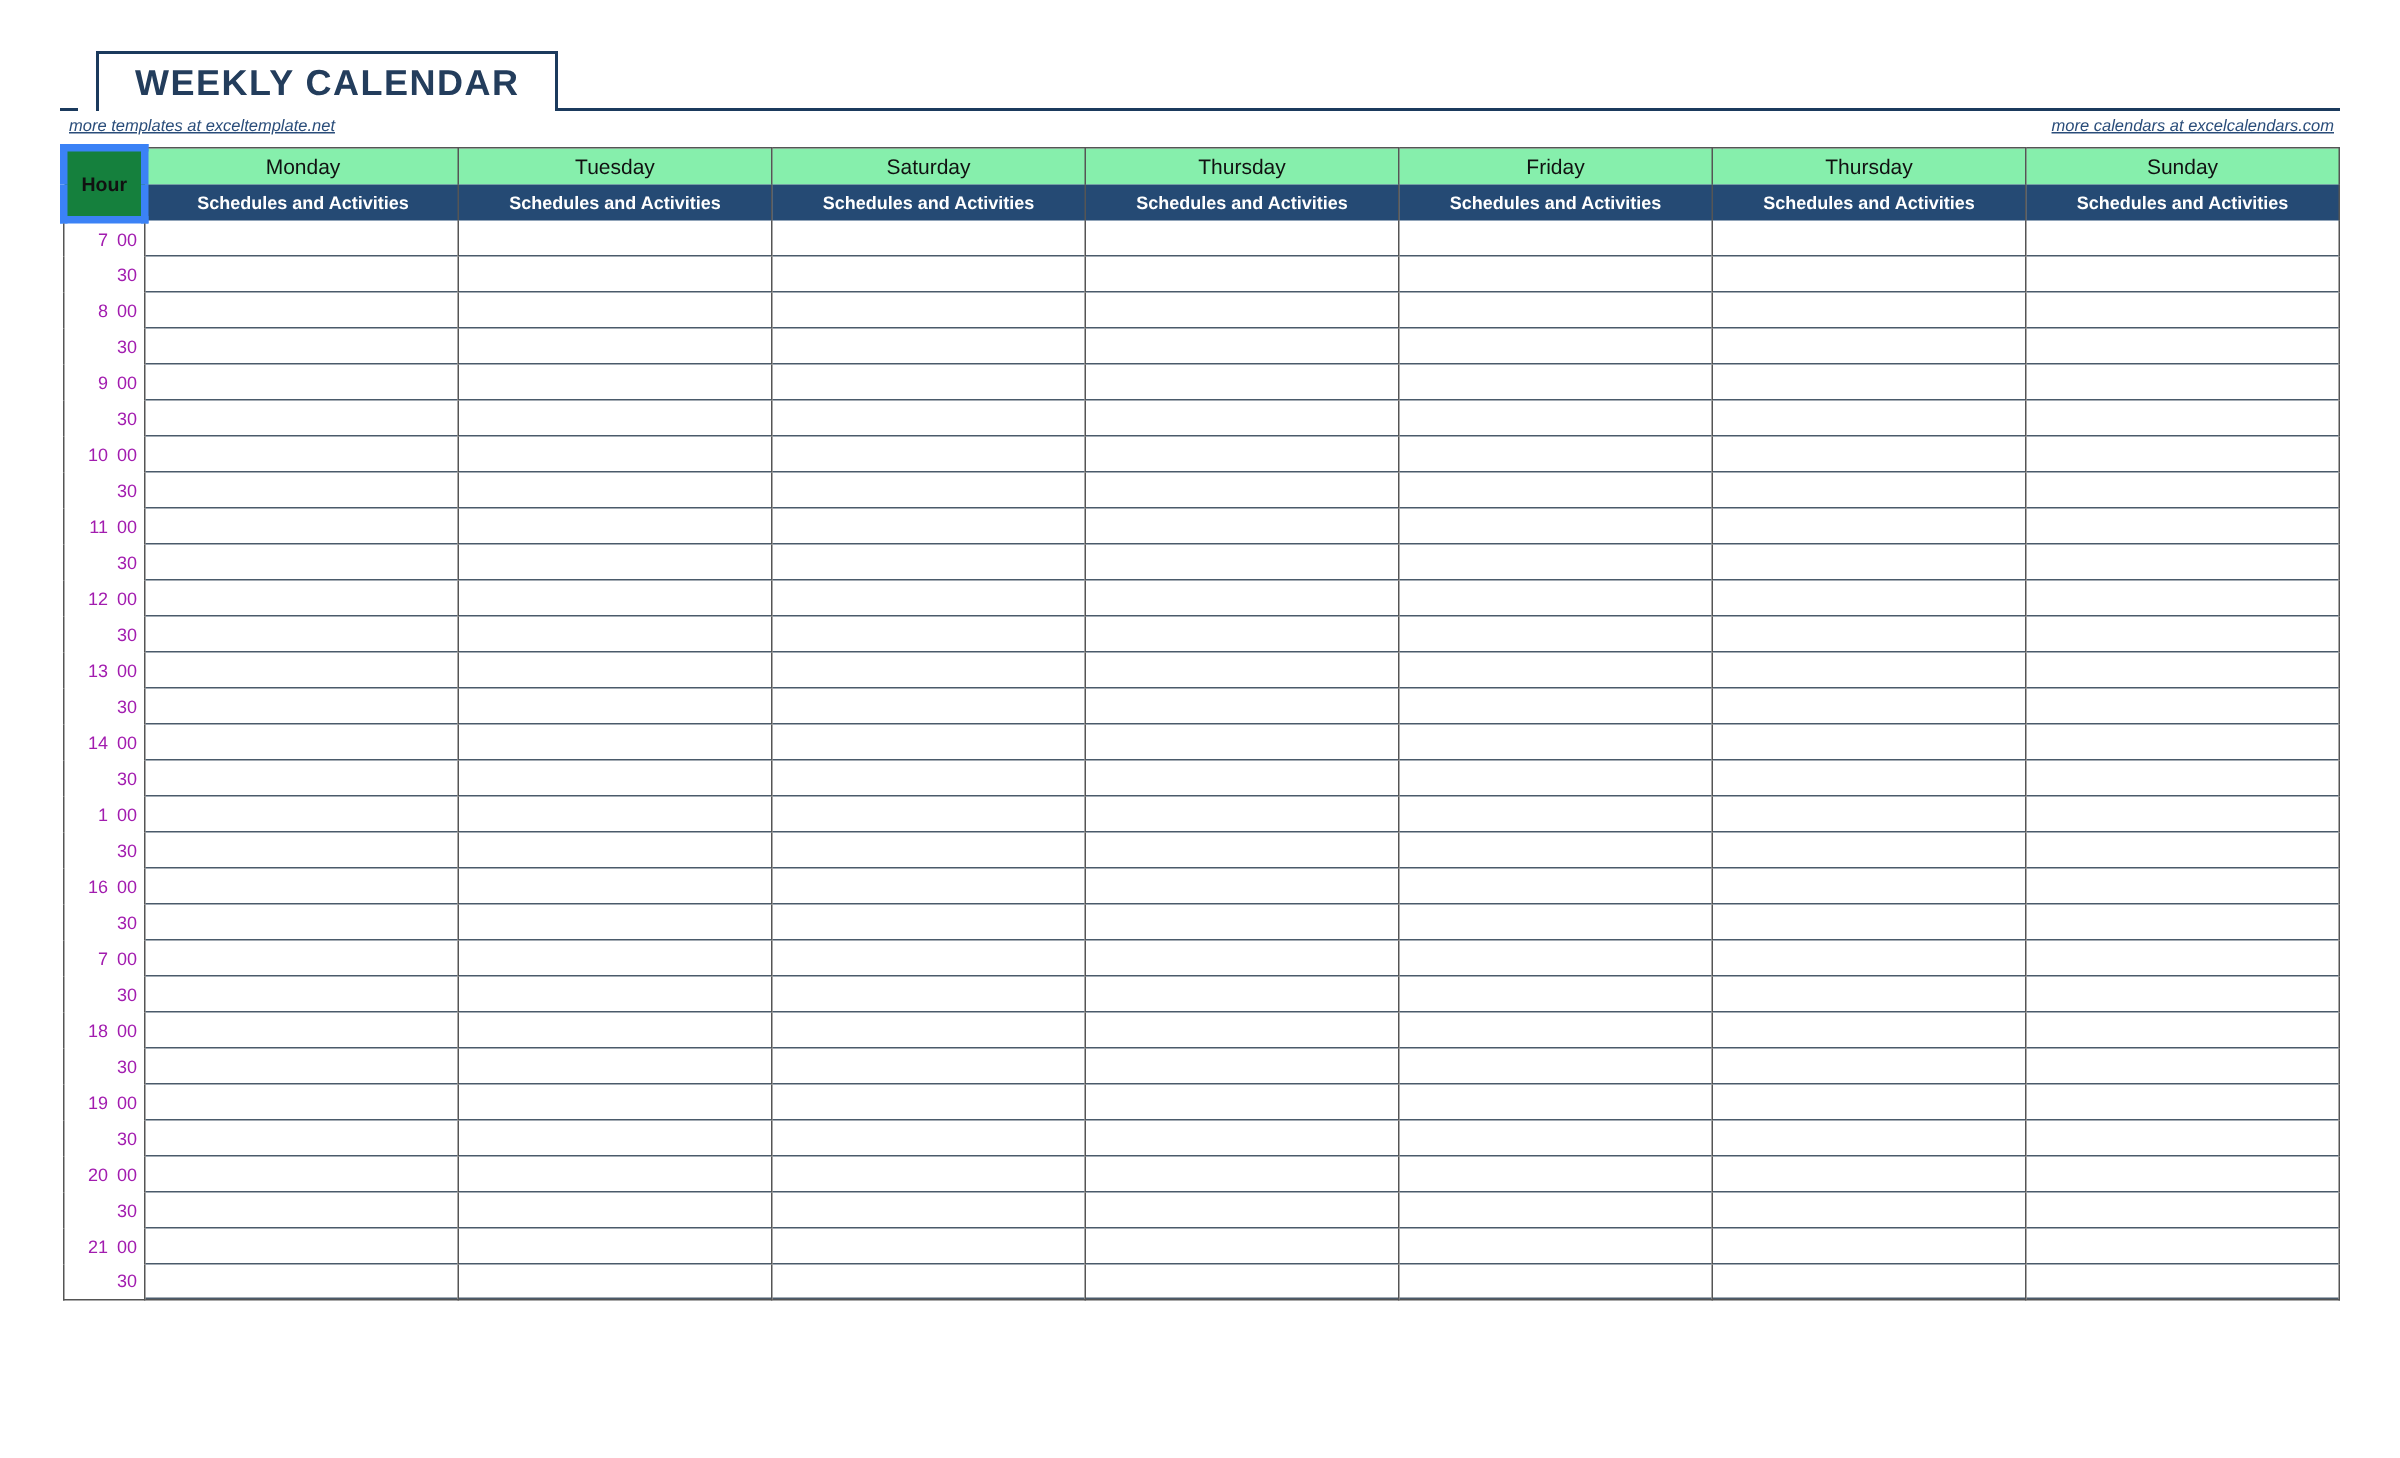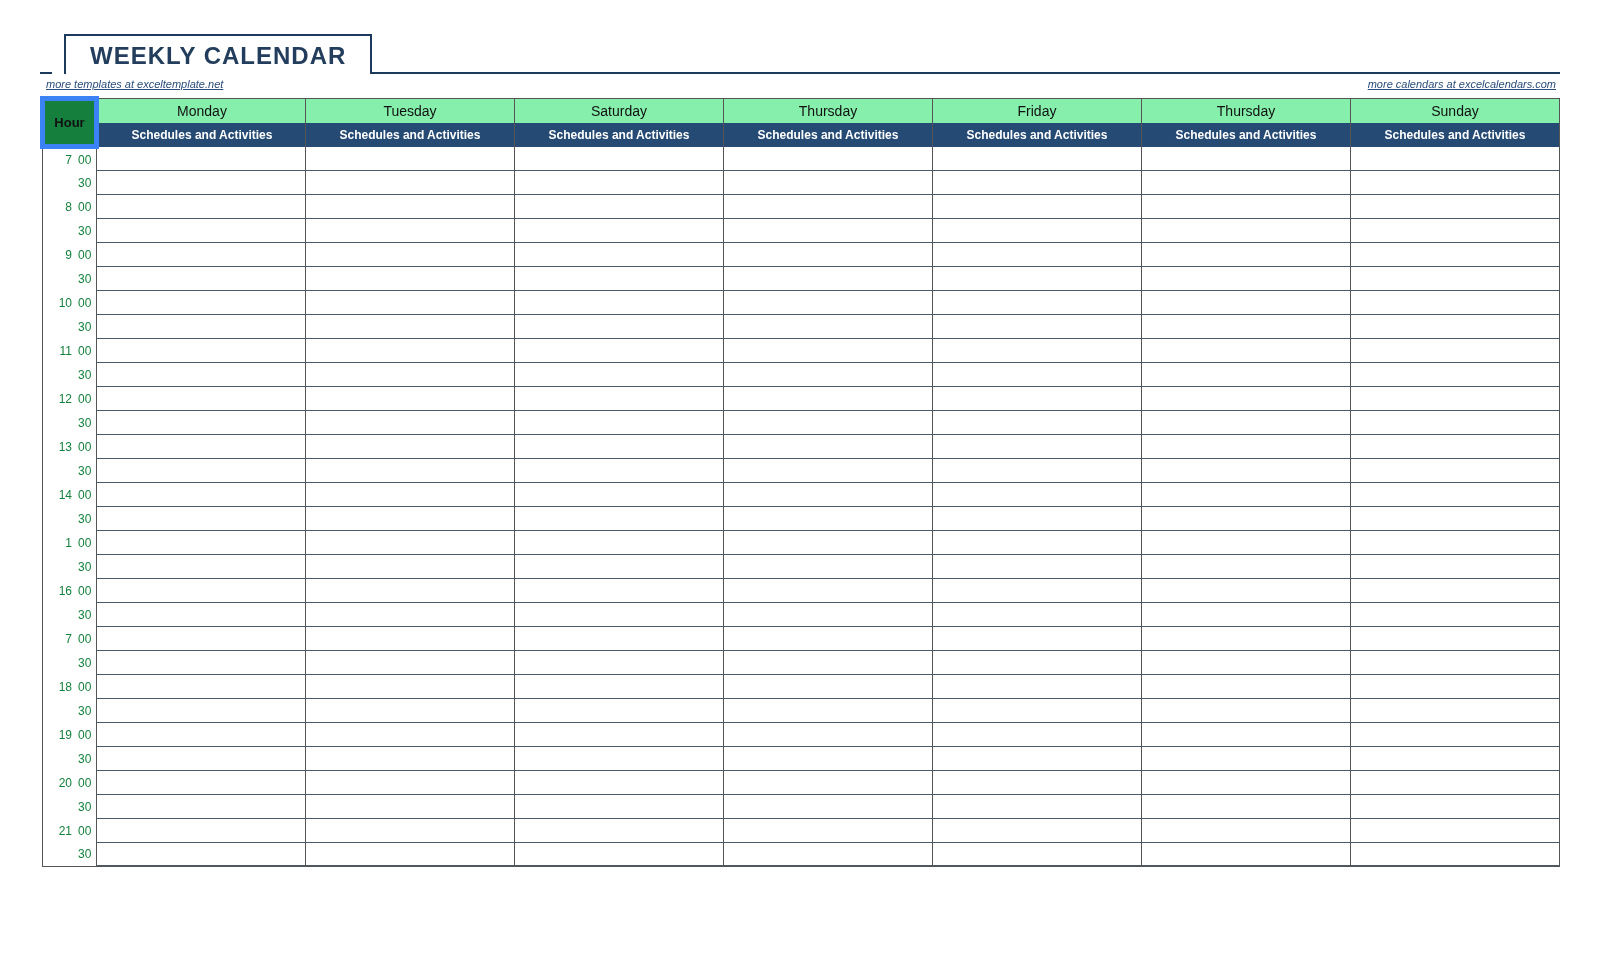--- a/index.html
+++ b/index.html
@@ -84,21 +84,21 @@
     font-weight: 700;
     border-left: 1px solid #ec4899;
     border-right: 1px solid #555;
     height: 24px;
     vertical-align: middle;
   }
   td.time-cell {
     border-left: 1px solid #555;
     border-right: 1px solid #555;
     font-size: 12px;
-    color: #15803d;
+    color: #a21caf;
     height: 24px;
     vertical-align: middle;
     text-align: right;
     padding-right: 6px;
   }
   td.time-cell .hr {
     display: inline-block;
     width: 20px;
     text-align: right;
     margin-right: 6px;

